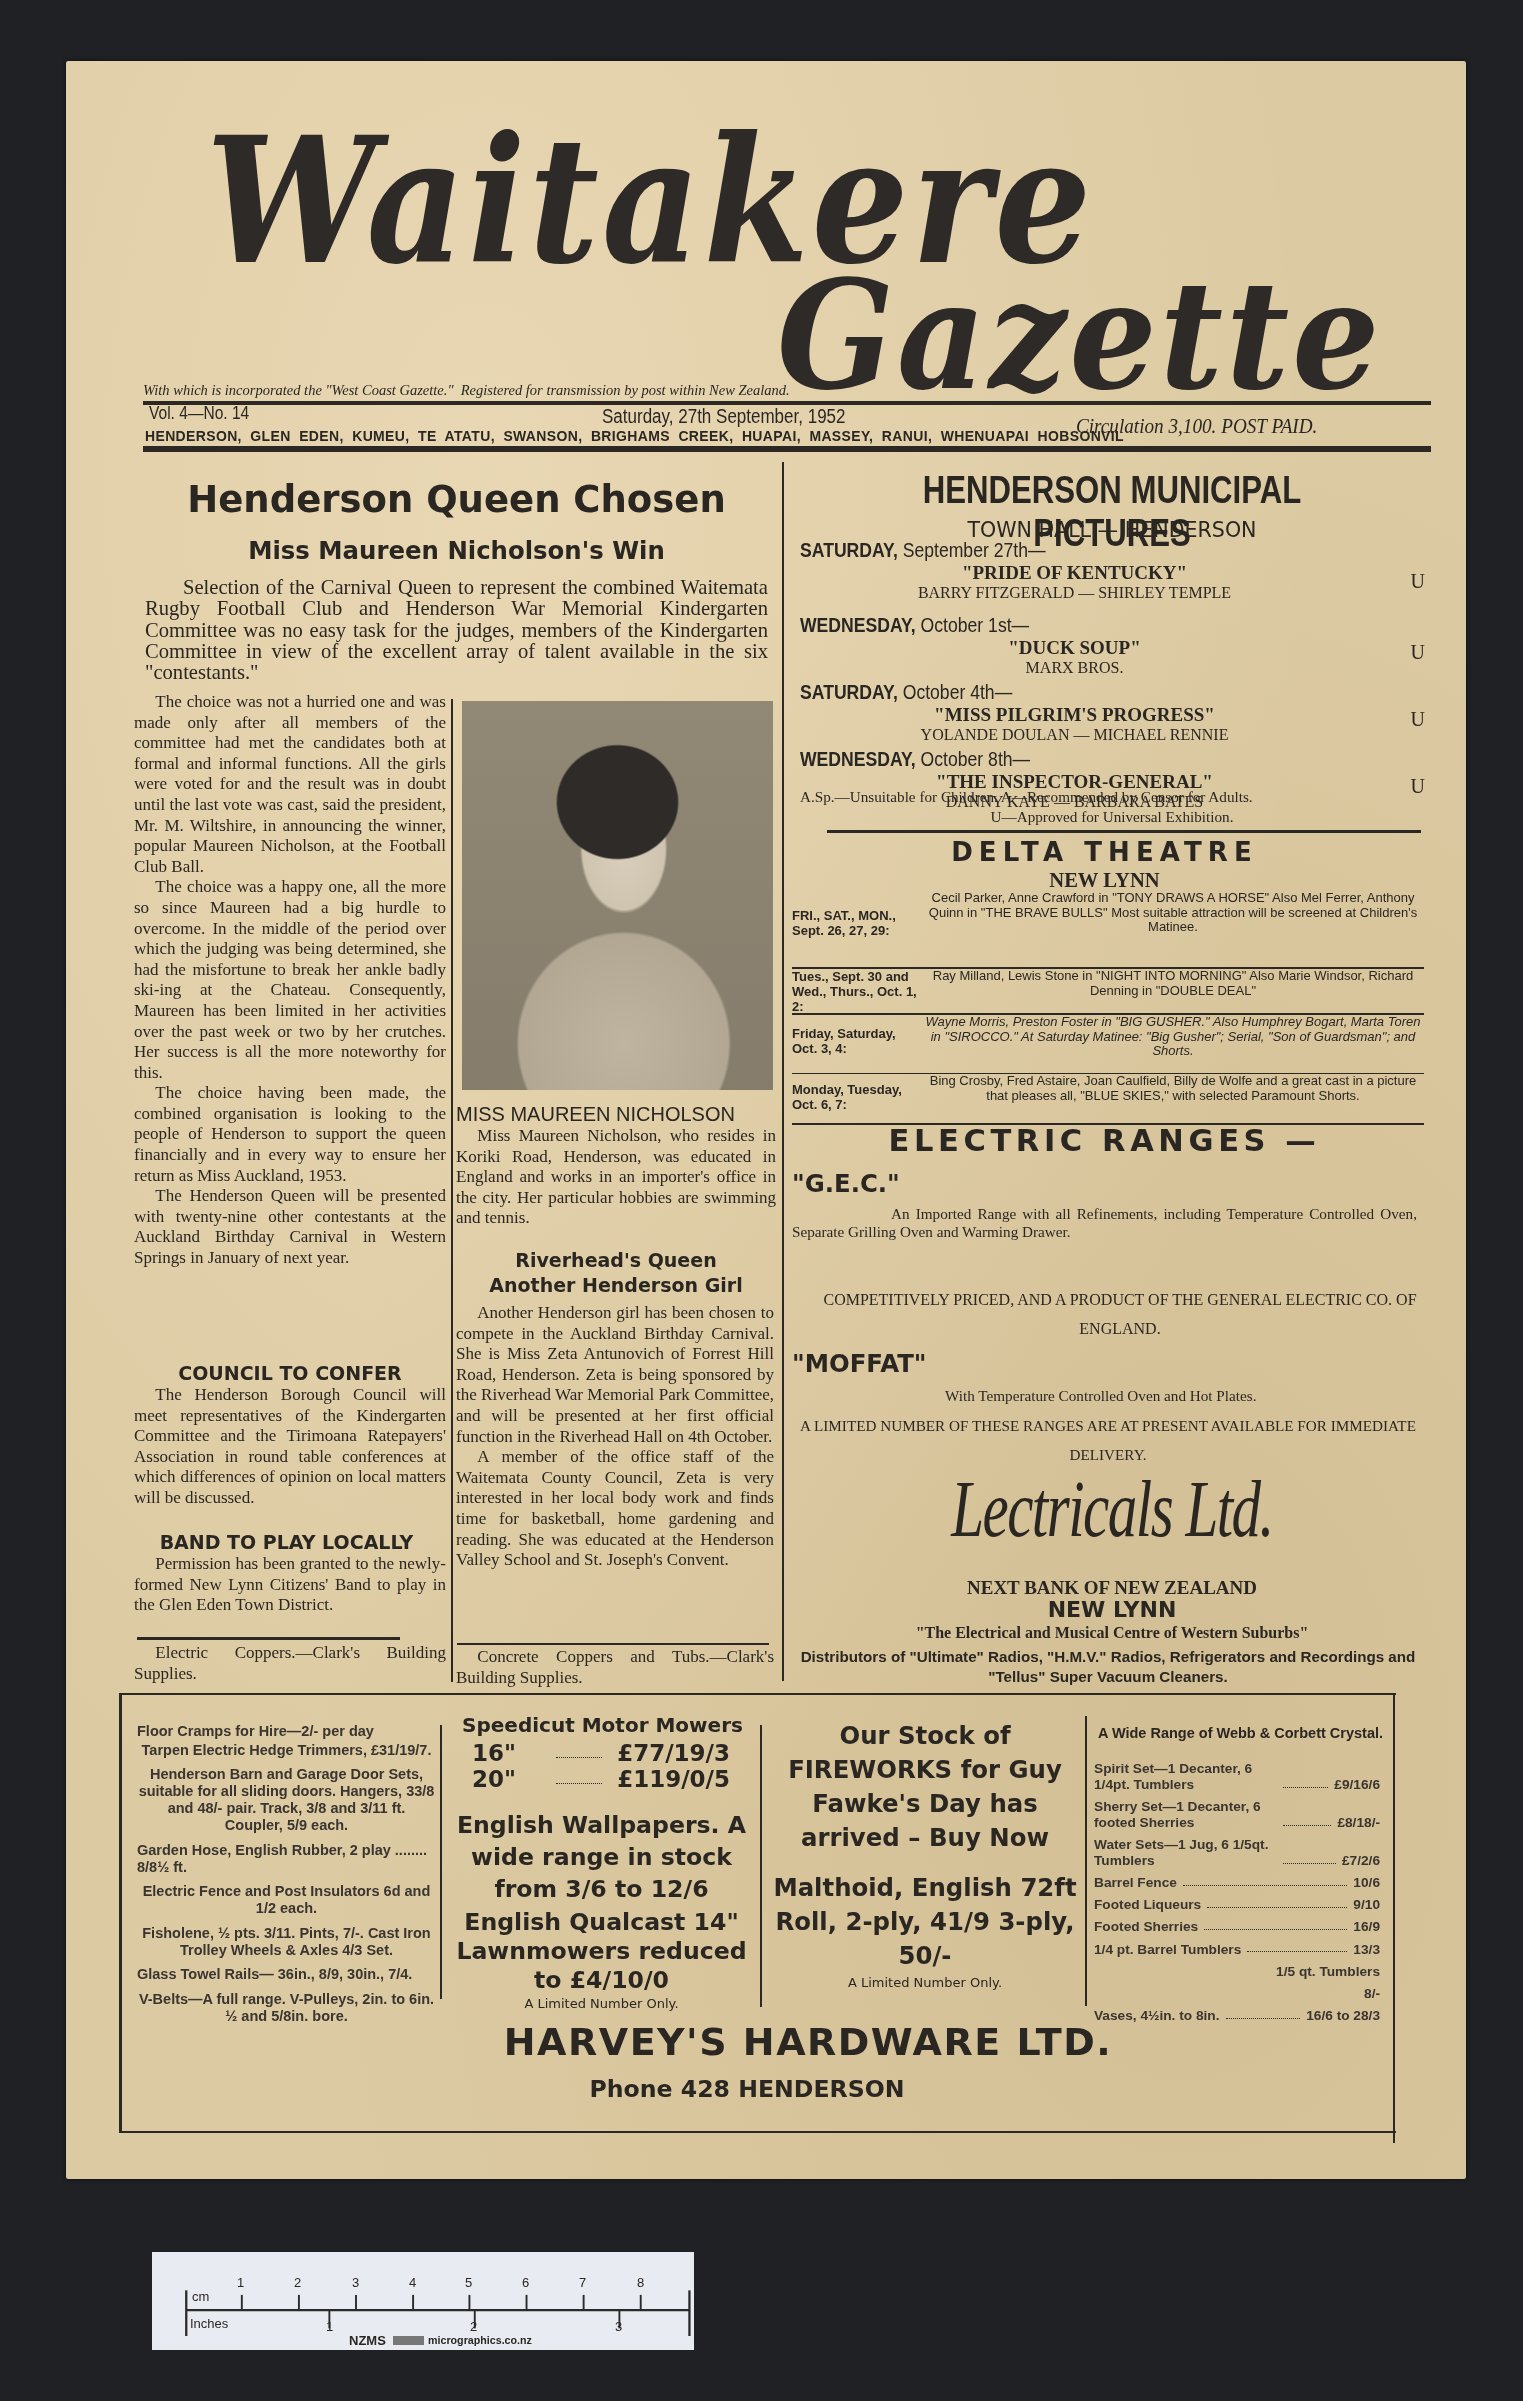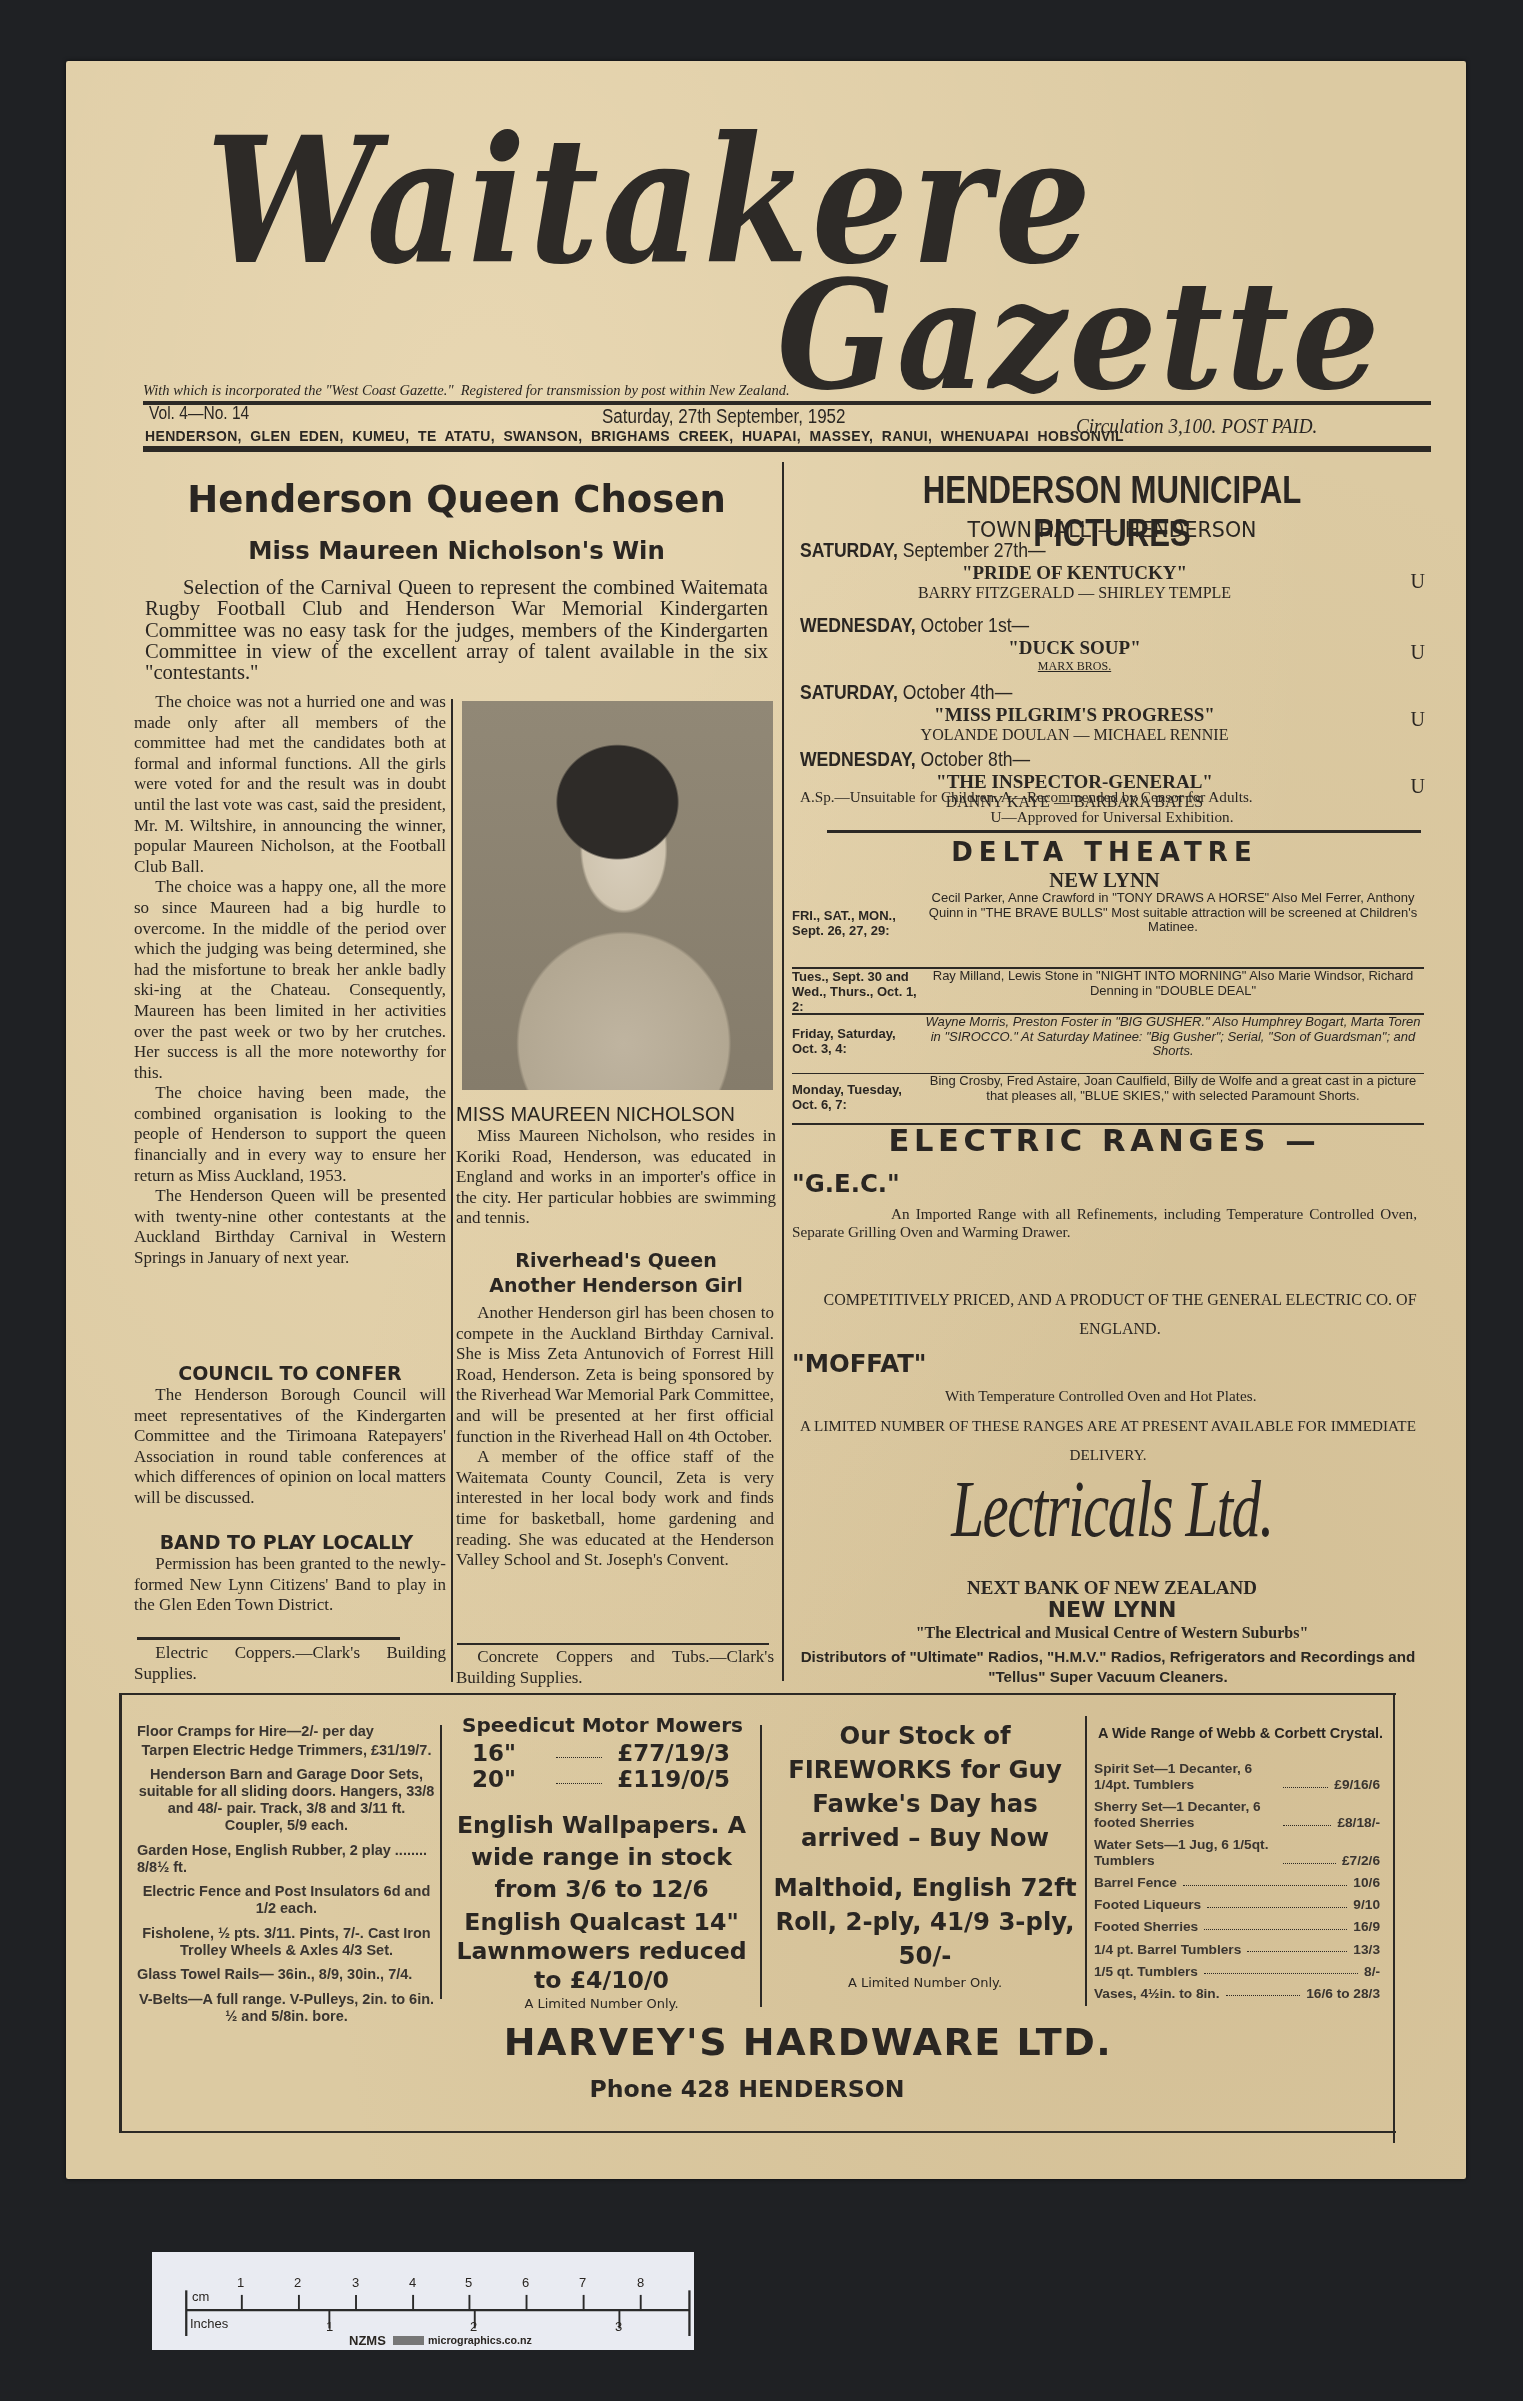--- a/index.html
+++ b/index.html
@@ -97,21 +97,21 @@
 <div class="abs" style="left:800px;top:539px;width:625px;">
   <div style="position:relative;height:75px;">
     <div class="cond" style="font-size:20px;font-weight:bold;transform:scaleX(.88);transform-origin:left;white-space:nowrap;"><span>SATURDAY,</span><span style="font-weight:normal"> September 27th—</span></div>
     <div class="serif center" style="font-size:19px;font-weight:bold;margin-left:46px;width:457px;">"PRIDE OF KENTUCKY"</div>
     <div class="serif center" style="font-size:16px;margin-left:46px;width:457px;">BARRY FITZGERALD — SHIRLEY TEMPLE</div>
     <div class="serif film-u" style="top:30.5px;font-size:20px;">U</div>
   </div>
   <div style="position:relative;height:67px;">
     <div class="cond" style="font-size:20px;font-weight:bold;transform:scaleX(.88);transform-origin:left;white-space:nowrap;"><span>WEDNESDAY,</span><span style="font-weight:normal"> October 1st—</span></div>
     <div class="serif center" style="font-size:19px;font-weight:bold;margin-left:46px;width:457px;">"DUCK SOUP"</div>
-    <div class="serif center" style="font-size:12px;margin-left:46px;width:457px;text-decoration:underline;">MARX  BROS.</div>
+    <div class="serif center" style="font-size:16px;margin-left:46px;width:457px;">MARX  BROS.</div>
     <div class="serif film-u" style="top:27.4px;font-size:20px;">U</div>
   </div>
   <div style="position:relative;height:67px;">
     <div class="cond" style="font-size:20px;font-weight:bold;transform:scaleX(.88);transform-origin:left;white-space:nowrap;"><span>SATURDAY,</span><span style="font-weight:normal"> October 4th—</span></div>
     <div class="serif center" style="font-size:19px;font-weight:bold;margin-left:46px;width:457px;">"MISS PILGRIM'S PROGRESS"</div>
     <div class="serif center" style="font-size:16px;margin-left:46px;width:457px;">YOLANDE DOULAN — MICHAEL RENNIE</div>
     <div class="serif film-u" style="top:27.4px;font-size:20px;">U</div>
   </div>
   <div style="position:relative;height:64px;">
     <div class="cond" style="font-size:20px;font-weight:bold;transform:scaleX(.88);transform-origin:left;white-space:nowrap;"><span>WEDNESDAY,</span><span style="font-weight:normal"> October 8th—</span></div>
@@ -226,21 +226,21 @@
   <div class="price-line" style="margin-bottom:6.1px;">
       <span>Footed Sherries</span>
       <span class="dots"></span>
       <span>16/9</span>
     </div>
   <div class="price-line" style="margin-bottom:6.1px;">
       <span>1/4 pt. Barrel Tumblers</span>
       <span class="dots"></span>
       <span>13/3</span>
     </div>
-  <div class="price-line" style="margin-bottom:6.1px;">
+  <div class="price-line" style="margin-bottom:6.1px;flex-direction:column;">
       <span>1/5 qt. Tumblers</span>
       <span class="dots"></span>
       <span>8/-</span>
     </div>
   <div class="price-line">
       <span>Vases, 4½in. to 8in.</span>
       <span class="dots"></span>
       <span>16/6 to 28/3</span>
     </div>
 </div>

